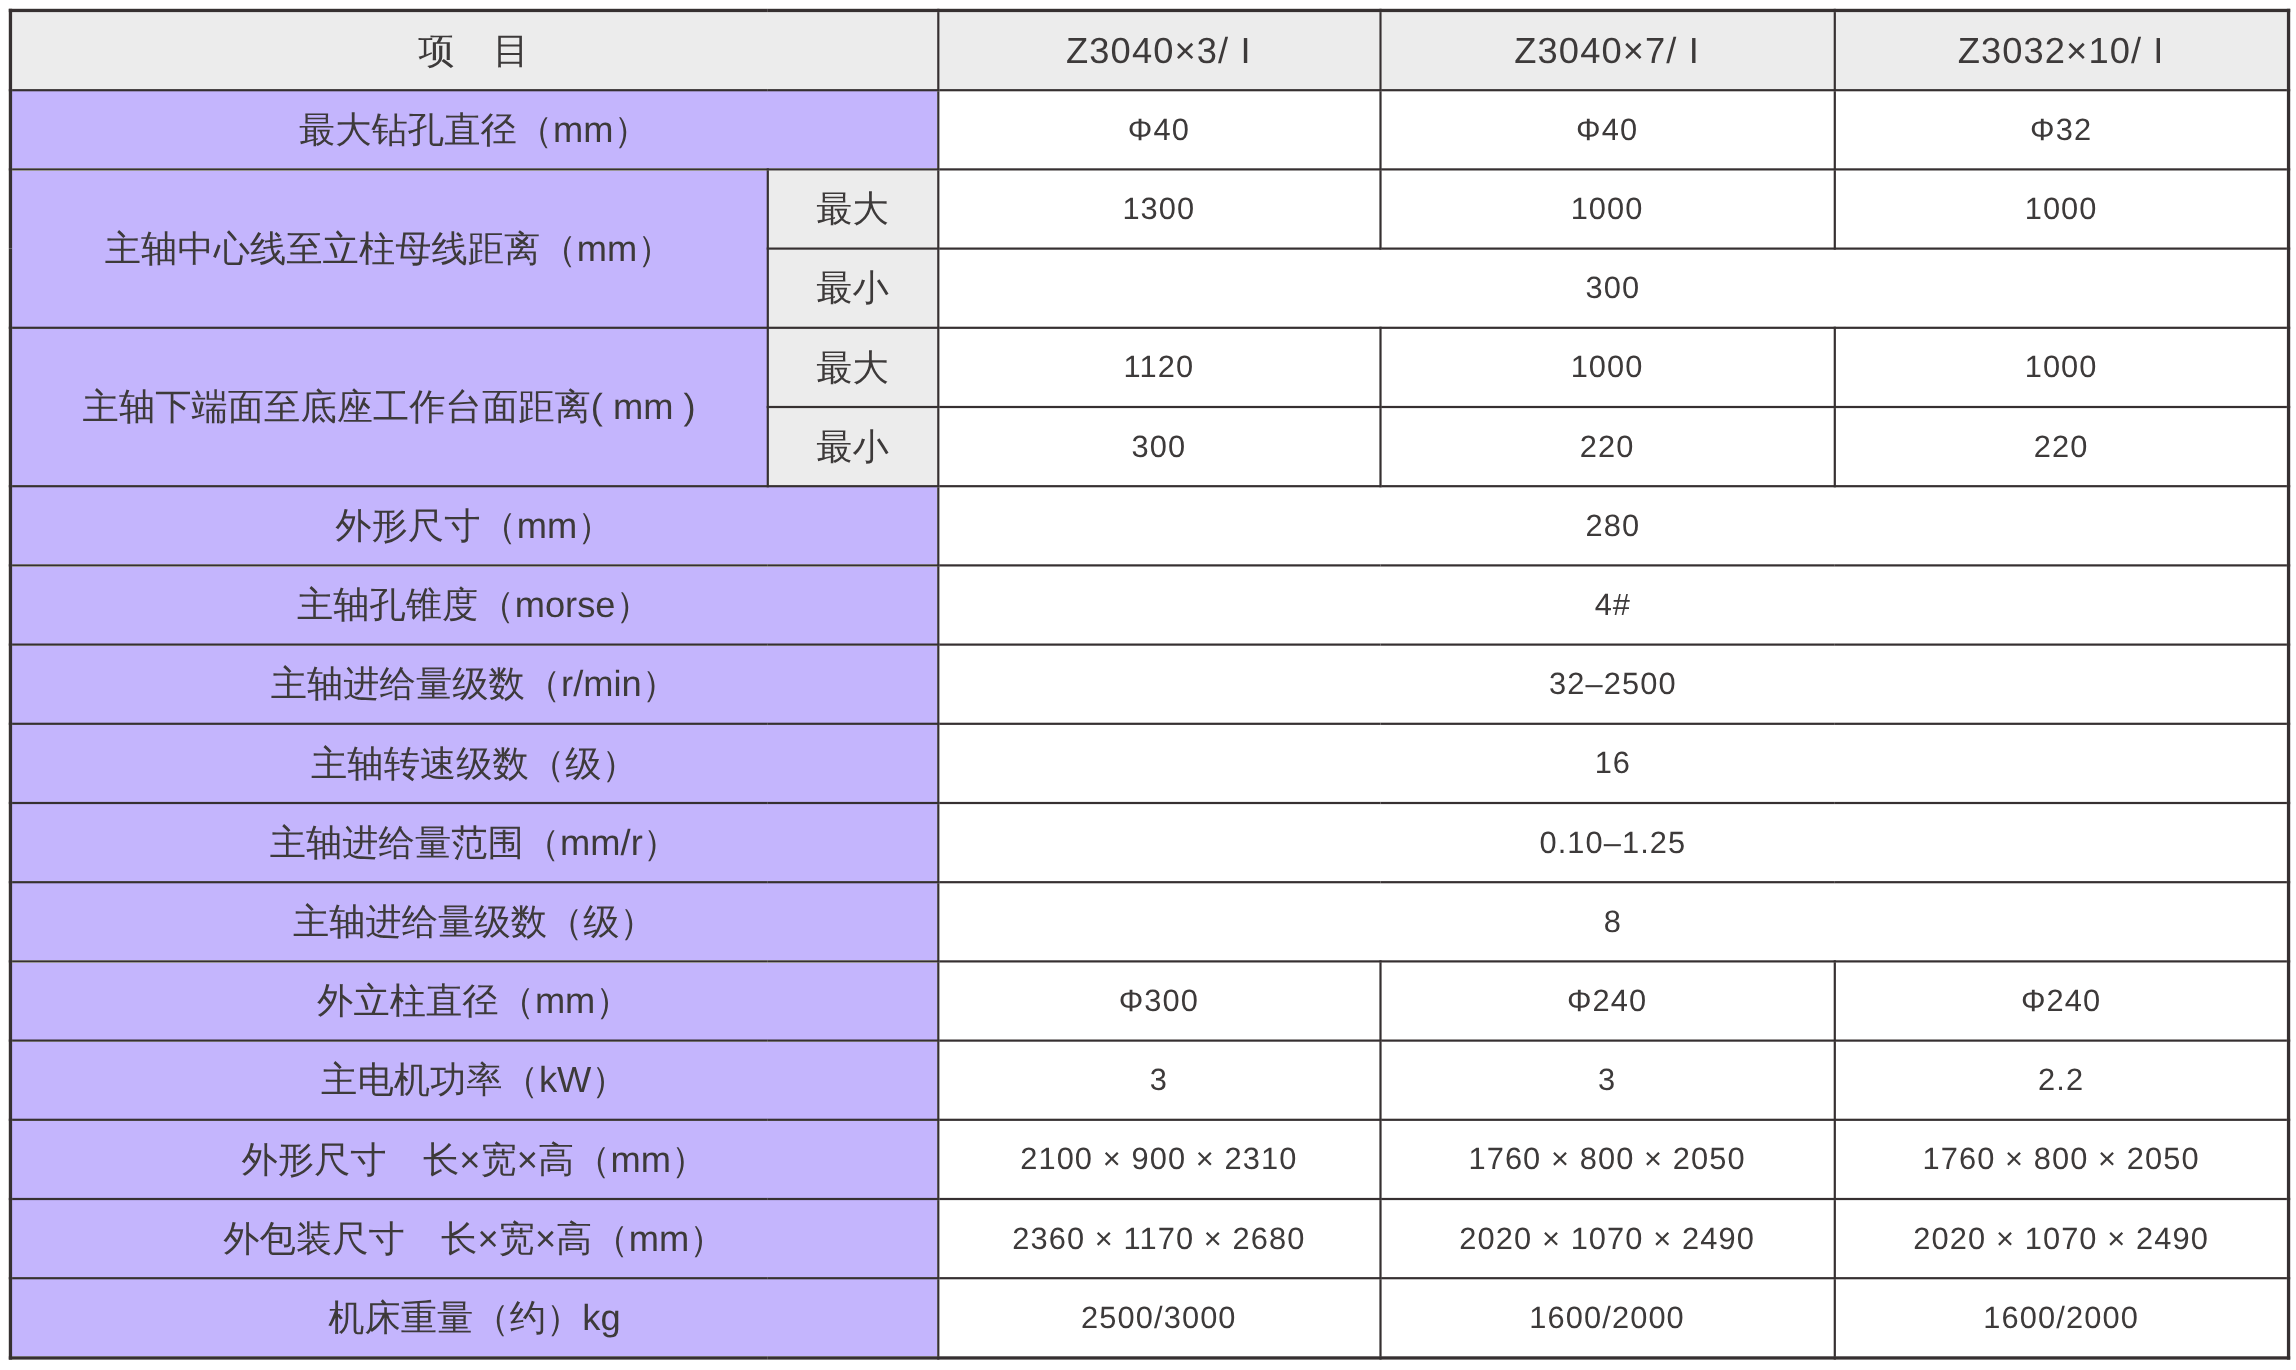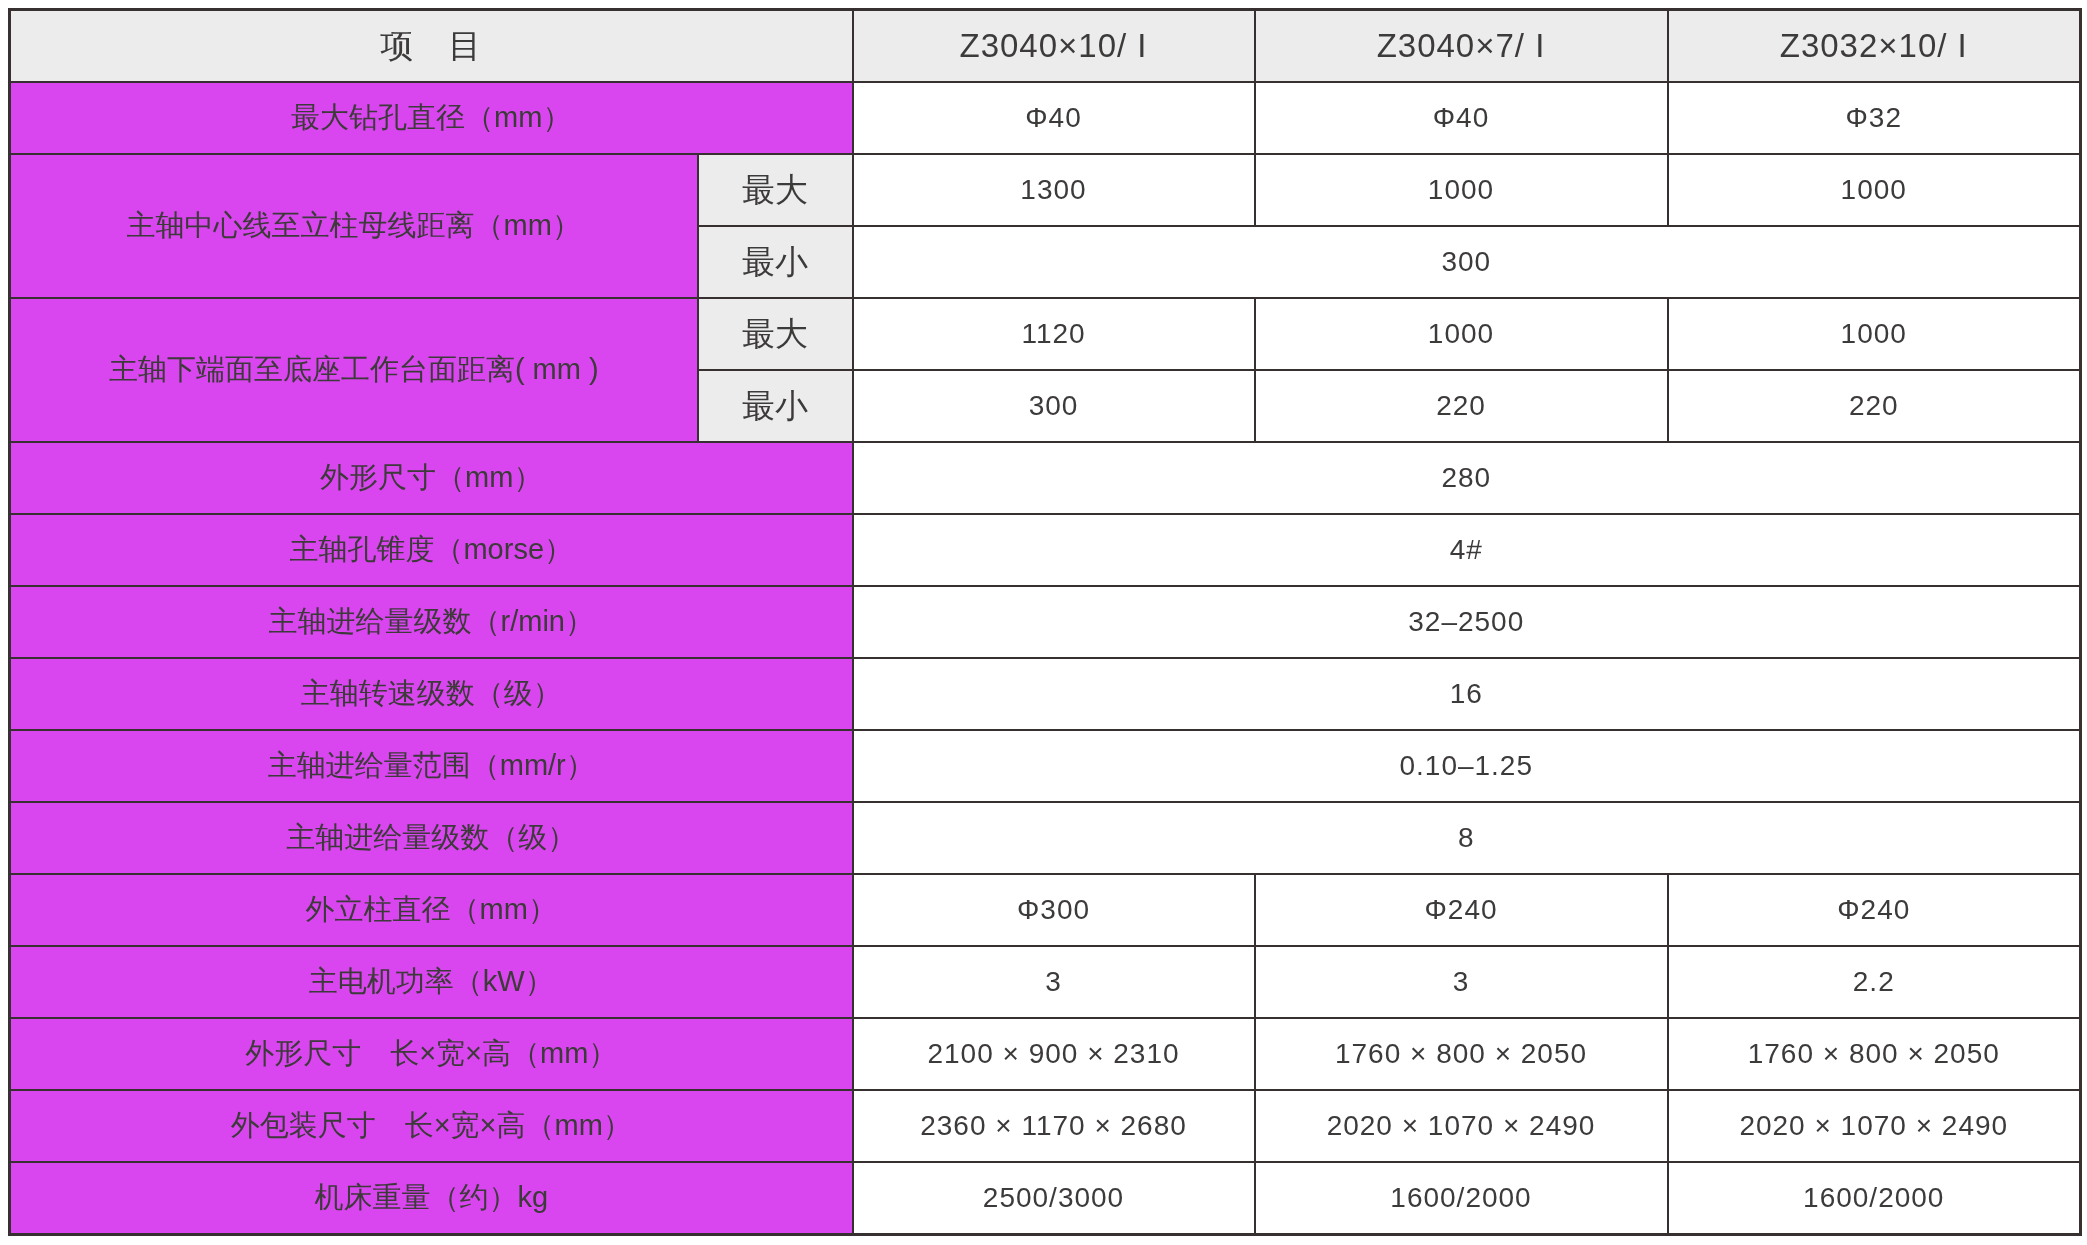--- a/index.html
+++ b/index.html
@@ -30,22 +30,22 @@
     vertical-align: middle;
     padding: 0 6px;
     height: 70px;
     overflow: hidden;
     white-space: nowrap;
   }
   table.spec {
     border: 3px solid #363031;
   }
   td.lbl {
-    background: #d946ef;
-    font-size: 29px;
+    background: #c4b5fd;
+    font-size: 33px;
   }
   td.sub {
     background: #ececec;
     font-size: 33px;
     margin-top: 36px;
   }
   td.hdr {
     background: #ececec;
     font-size: 33px;
     letter-spacing: 1px;
@@ -65,21 +65,21 @@
       <col style="width:688px">
       <col style="width:155px">
       <col style="width:402px">
       <col style="width:413px">
       <col style="width:413px">
     </colgroup>
 
     <tbody>
         <tr>
       <td class="hdr" colspan="2">项　目</td>
-      <td class="hdr">Z3040×10/ I</td>
+      <td class="hdr">Z3040×3/ I</td>
       <td class="hdr">Z3040×7/ I</td>
       <td class="hdr">Z3032×10/ I</td>
     </tr>
 
     <tr>
       <td class="lbl" colspan="2">最大钻孔直径（mm）</td>
       <td class="val">Φ40</td>
       <td class="val">Φ40</td>
       <td class="val">Φ32</td>
     </tr>

